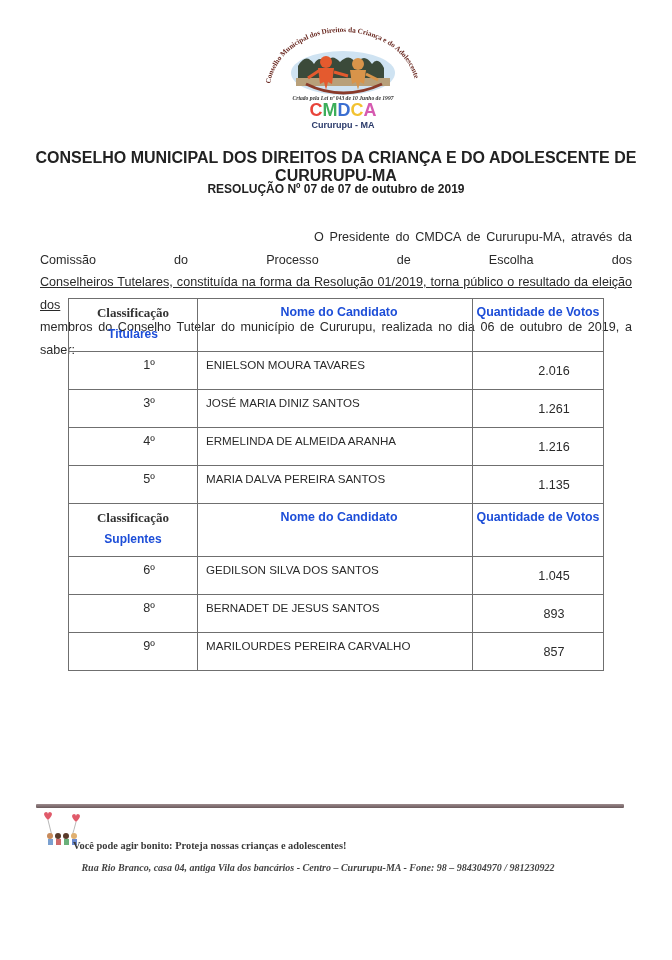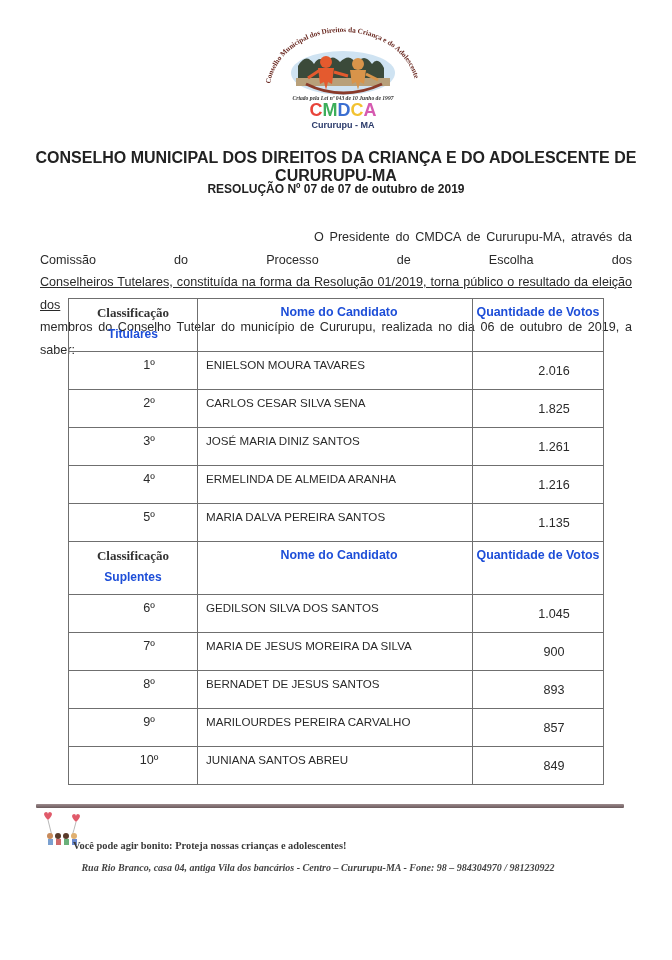--- a/index.html
+++ b/index.html
@@ -102,31 +102,20 @@
         </td>
         <td class="c2">
           <span class="cell-name">ENIELSON MOURA TAVARES</span>
         </td>
         <td class="c3">
           <span class="cell-votes">2.016</span>
         </td>
       </tr>
     <tr class="row">
         <td class="c1">
-          <span class="cell-rank">2º</span>
-        </td>
-        <td class="c2">
-          <span class="cell-name">CARLOS CESAR SILVA SENA</span>
-        </td>
-        <td class="c3">
-          <span class="cell-votes">1.825</span>
-        </td>
-      </tr>
-    <tr class="row">
-        <td class="c1">
           <span class="cell-rank">3º</span>
         </td>
         <td class="c2">
           <span class="cell-name">JOSÉ MARIA DINIZ SANTOS</span>
         </td>
         <td class="c3">
           <span class="cell-votes">1.261</span>
         </td>
       </tr>
     <tr class="row">
@@ -170,60 +159,38 @@
         </td>
         <td class="c2">
           <span class="cell-name">GEDILSON SILVA DOS SANTOS</span>
         </td>
         <td class="c3">
           <span class="cell-votes">1.045</span>
         </td>
       </tr>
     <tr class="row">
         <td class="c1">
-          <span class="cell-rank">7º</span>
-        </td>
-        <td class="c2">
-          <span class="cell-name">MARIA DE JESUS MOREIRA DA SILVA</span>
-        </td>
-        <td class="c3">
-          <span class="cell-votes">900</span>
-        </td>
-      </tr>
-    <tr class="row">
-        <td class="c1">
           <span class="cell-rank">8º</span>
         </td>
         <td class="c2">
           <span class="cell-name">BERNADET DE JESUS SANTOS</span>
         </td>
         <td class="c3">
           <span class="cell-votes">893</span>
         </td>
       </tr>
     <tr class="row">
         <td class="c1">
           <span class="cell-rank">9º</span>
         </td>
         <td class="c2">
           <span class="cell-name">MARILOURDES PEREIRA CARVALHO</span>
         </td>
         <td class="c3">
           <span class="cell-votes">857</span>
-        </td>
-      </tr>
-    <tr class="row">
-        <td class="c1">
-          <span class="cell-rank">10º</span>
-        </td>
-        <td class="c2">
-          <span class="cell-name">JUNIANA SANTOS ABREU</span>
-        </td>
-        <td class="c3">
-          <span class="cell-votes">849</span>
         </td>
       </tr>
   </tbody>
 </table>
 
 <div class="footer-line"></div>
 
 <div class="kids">
   <svg viewBox="0 0 52 36" width="52" height="36">
     <path d="M8,6 q-4,-5 0,-6 q2,0 2,2 q0,-2 2,-2 q4,1 0,6 l-2,2z" fill="#e05a6a"></path>

